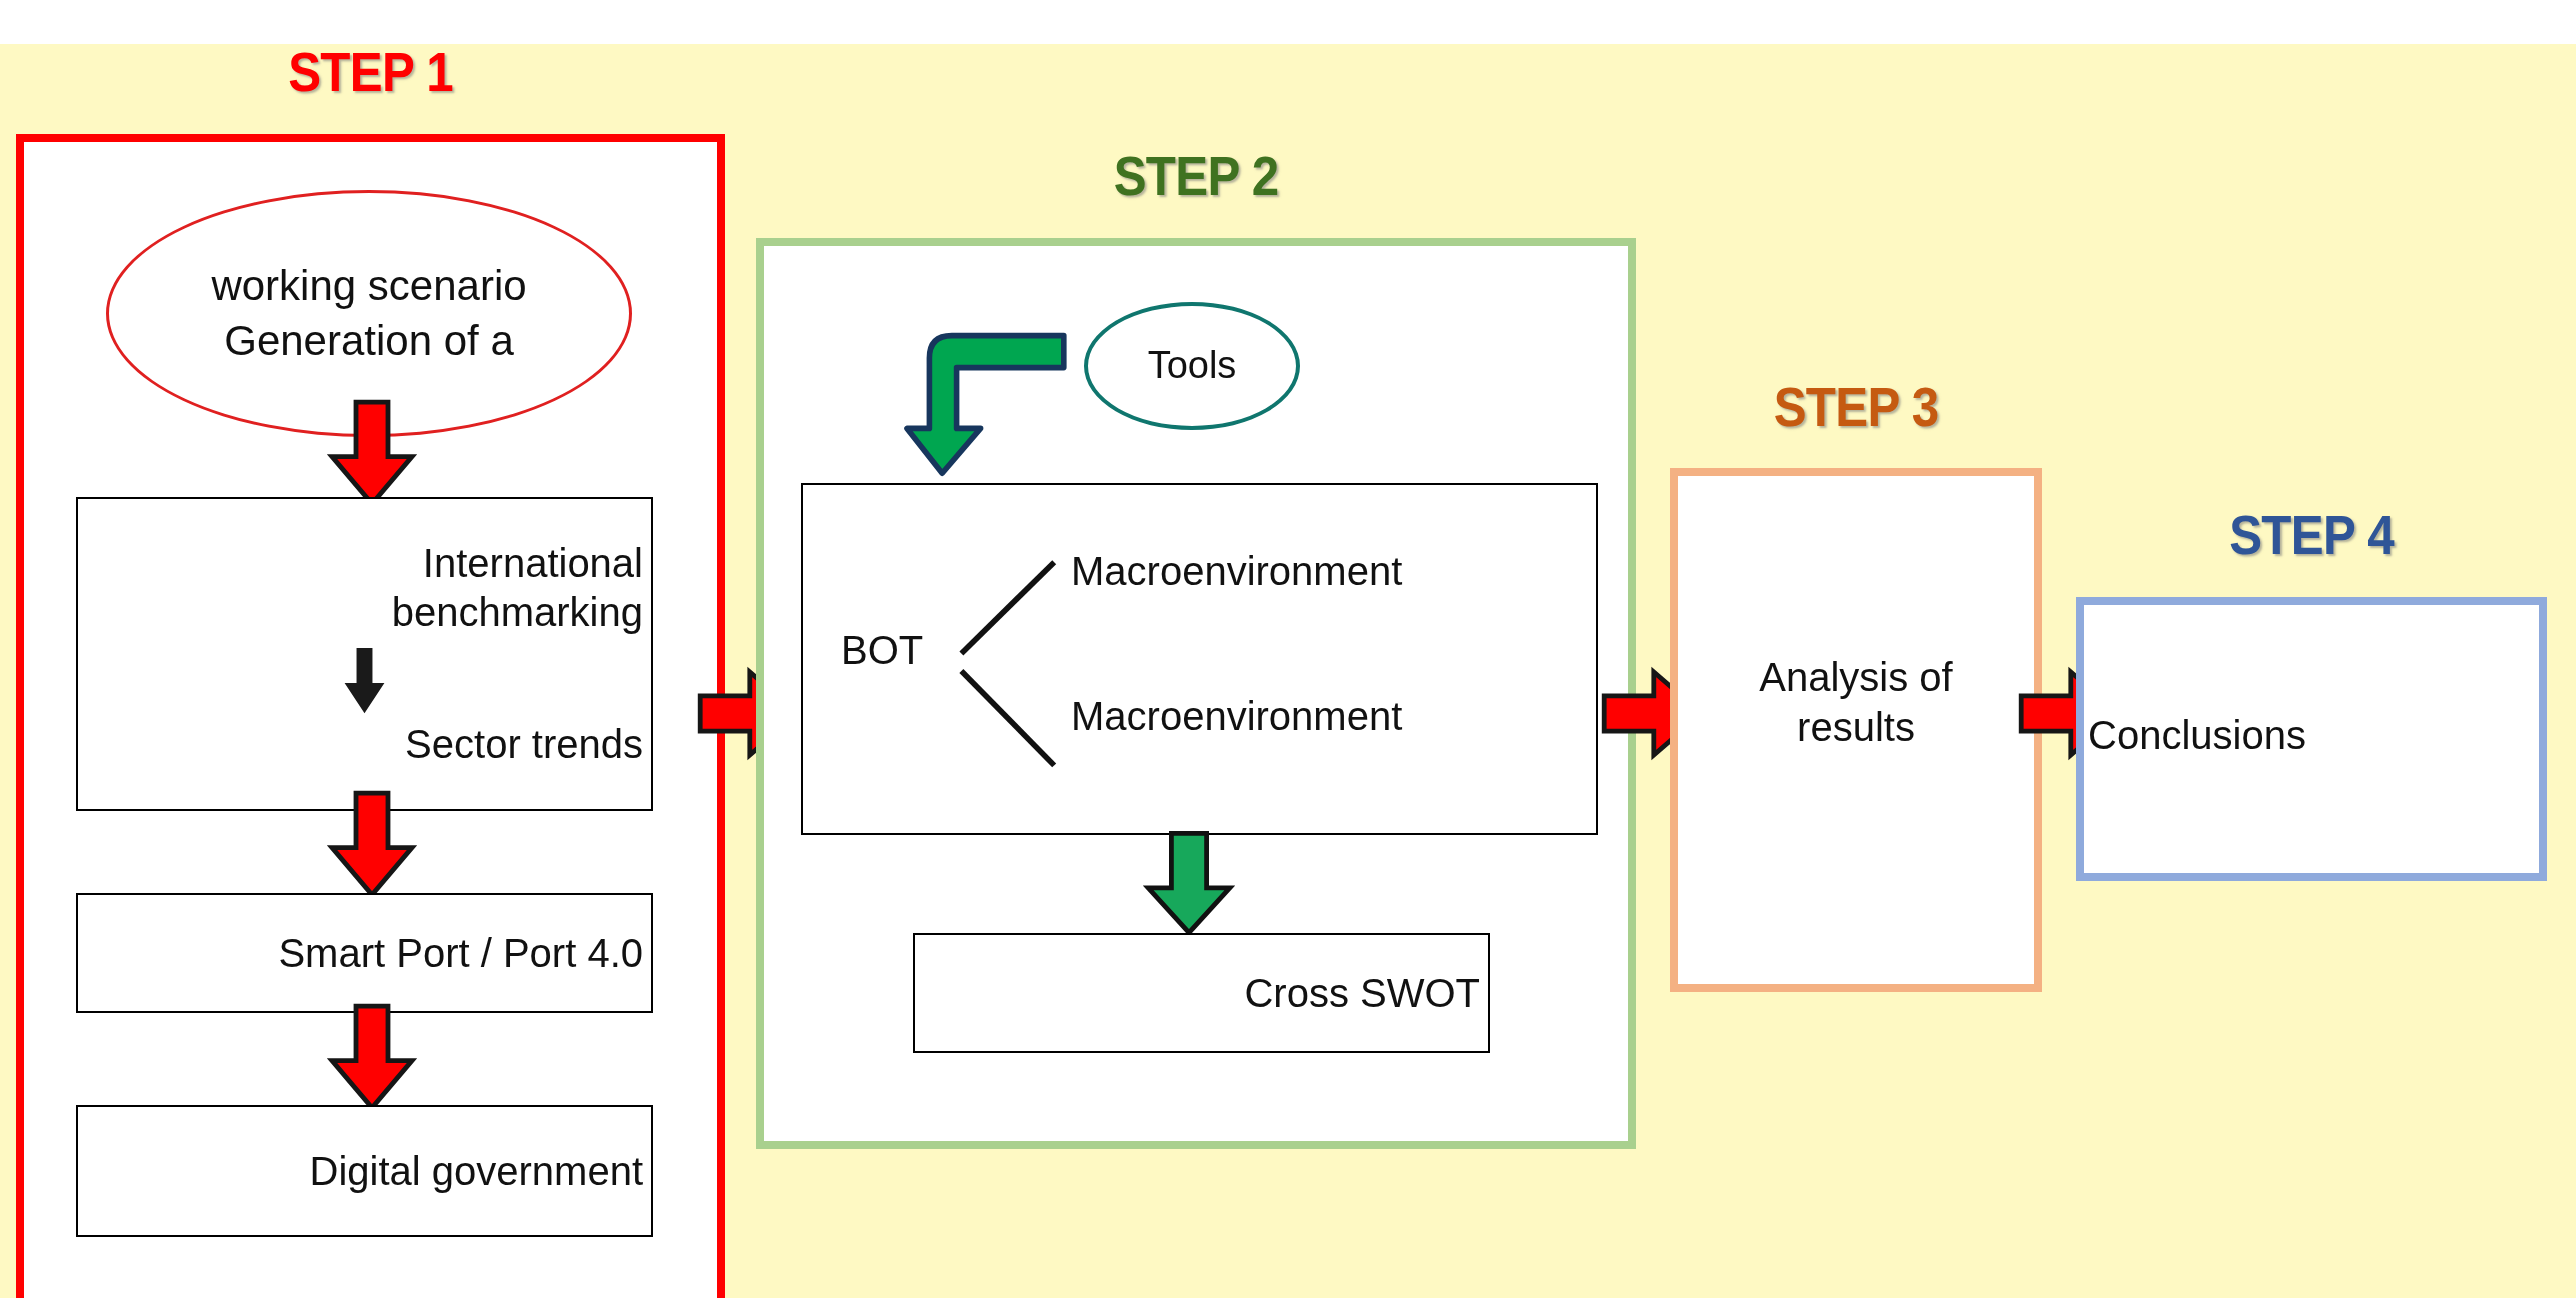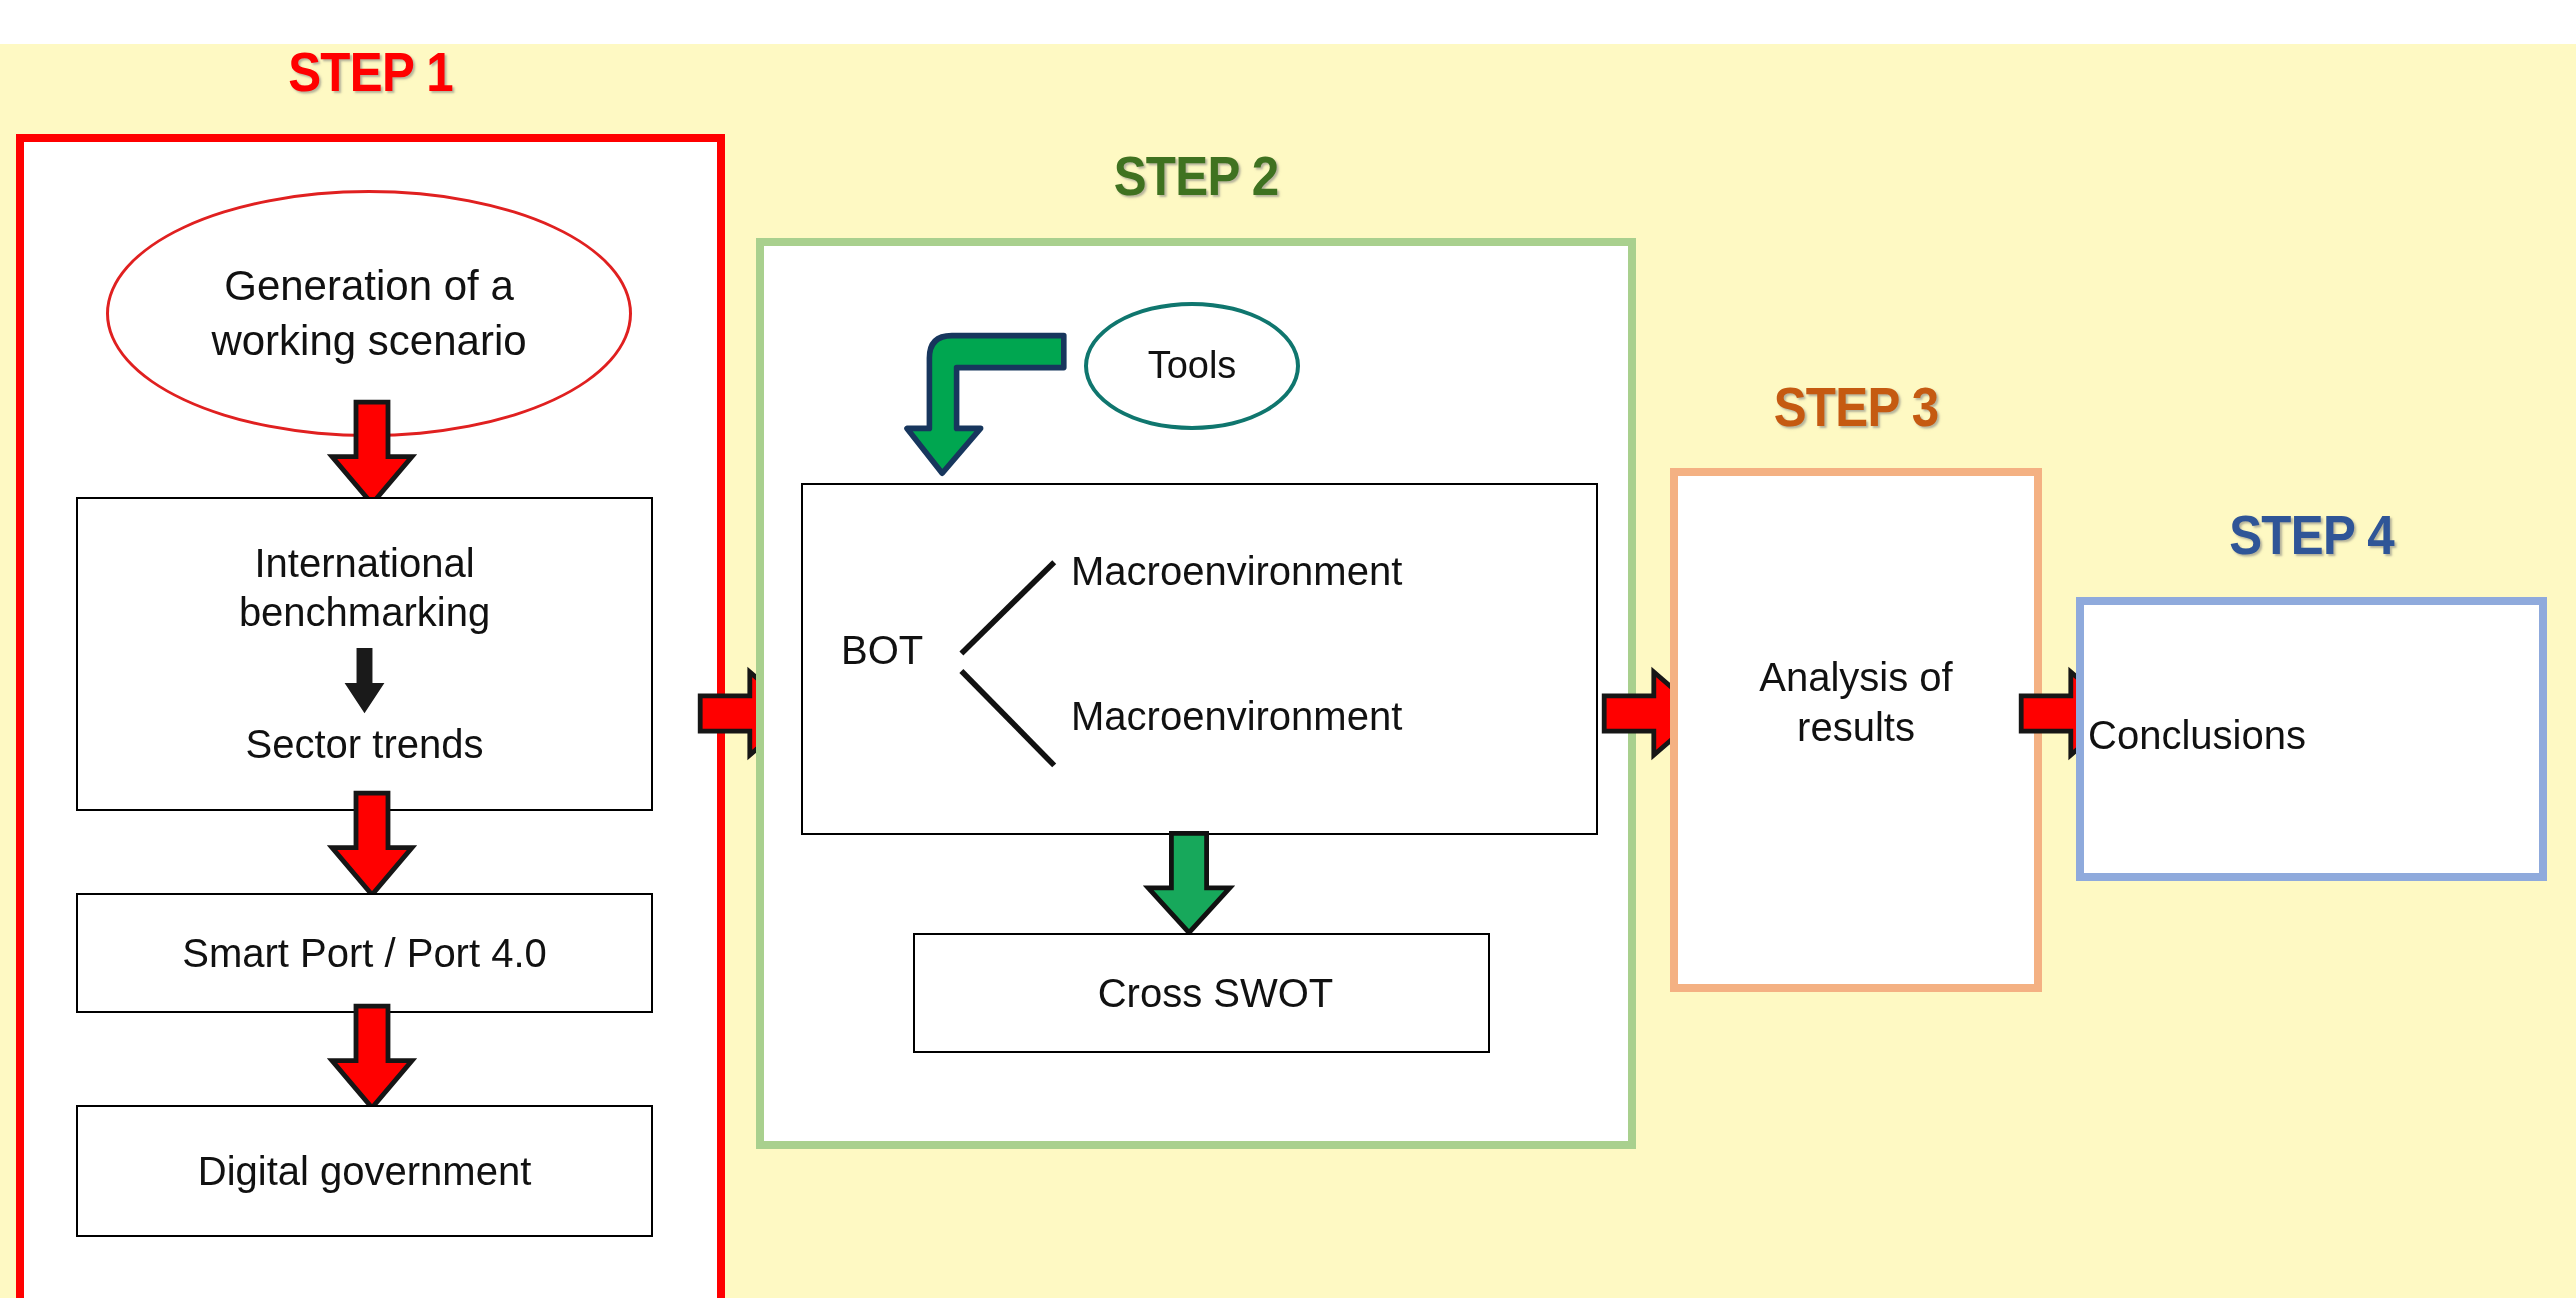--- a/index.html
+++ b/index.html
@@ -45,21 +45,21 @@
     background:#ffffff;
     border:2.4px solid #000000;
     display:flex;
     align-items:center;
     justify-content:center;
     text-align:center;
     color:#111111;
     font-family:"Liberation Sans", sans-serif;
     line-height:1.22;
   }
-  .box .inner{width:100%;padding:0 8px;box-sizing:border-box;}
+  .box .inner{width:100%;padding:0 8px;box-sizing:border-box;text-align:right;}
 
   
   .ellipse{
     position:absolute;
     box-sizing:border-box;
     background:#ffffff;
     border-radius:50%;
     display:flex;
     align-items:center;
     justify-content:center;
@@ -82,22 +82,22 @@
 <body>
 
 <div id="stage">
 
   <div class="step-title" style="left:16px; top:-4.8px; width:709px; font-size:56px; color:#FF0000;">STEP 1</div>
 
   <div class="step-frame" style="left:16px; top:90px; width:709px; height:1182px; border:8.8px solid #FF0000;"></div>
 
   <div class="ellipse" style="left:106px; top:146px; width:526px; height:247px; border:3.2px solid #E02020; font-size:42px;">
     <div class="inner" style="width:100%;">
+      <div>working scenario</div>
       <div>Generation of a</div>
-      <div>working scenario</div>
     </div>
   </div>
 
   <svg class="abs" style="left:324px; top:355px;" width="96" height="108" viewBox="0 0 120 135">
     <polygon points="40,4 80,4 80,72 110,72 60,131 10,72 40,72" fill="#FF0000" stroke="#161616" stroke-width="6" stroke-linejoin="miter"></polygon>
   </svg>
 
   <div class="box" style="left:76px; top:453px; width:577px; height:314px; font-size:40px;">
     <div class="inner">
       <div>International</div>

